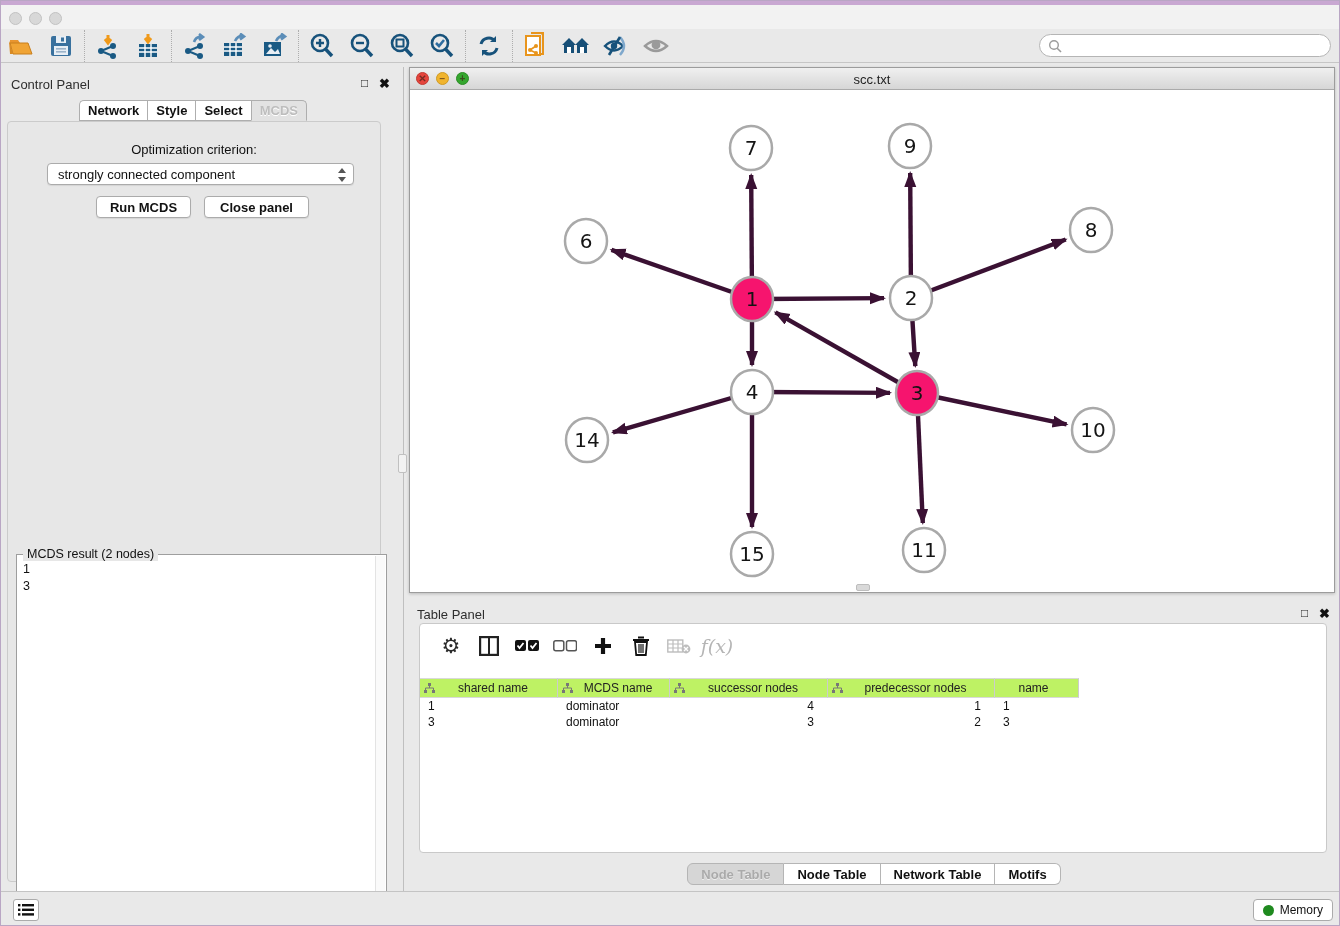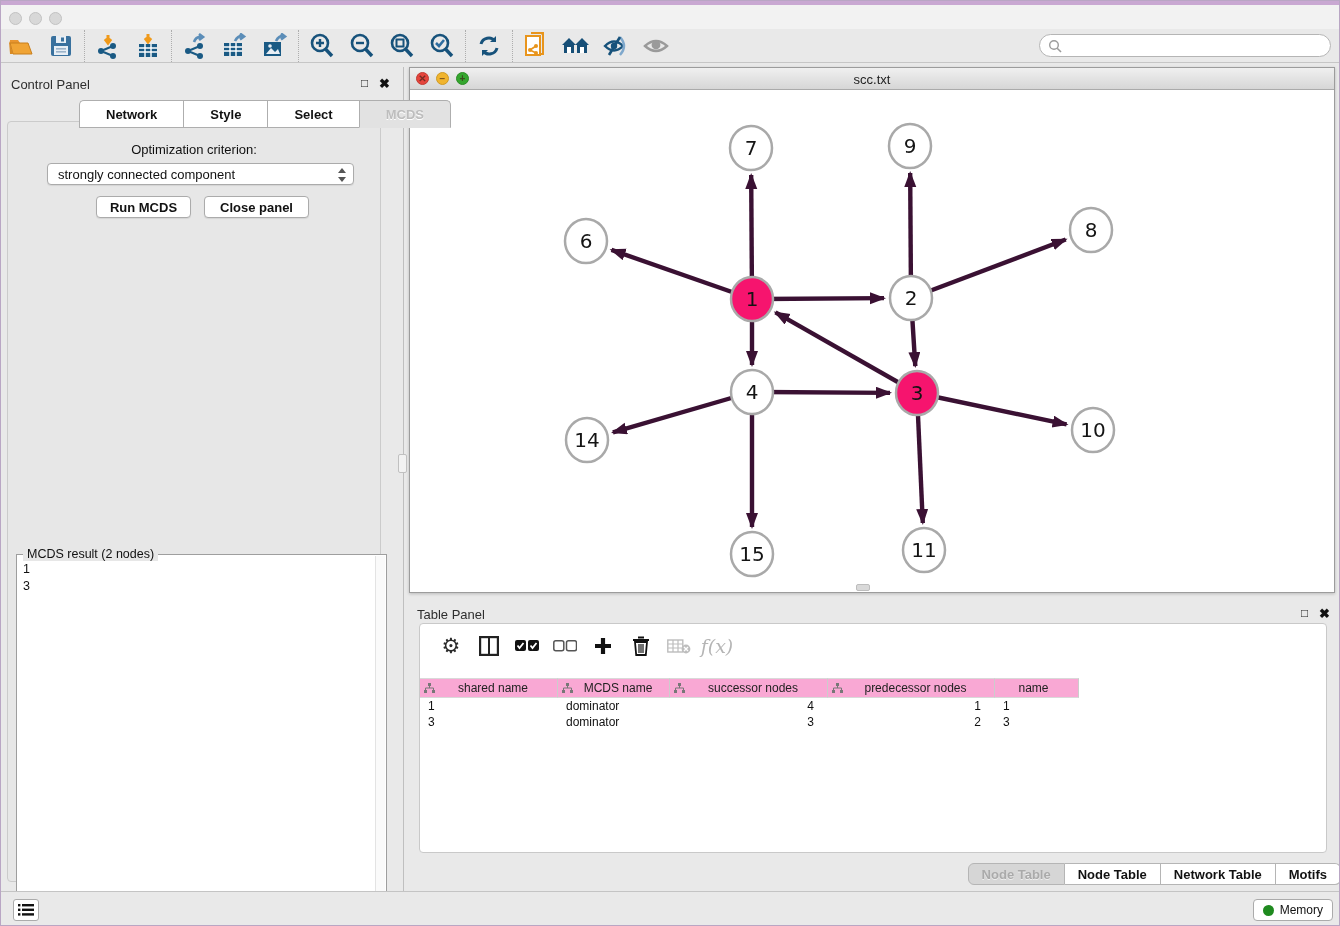--- a/index.html
+++ b/index.html
@@ -25,21 +25,21 @@
   .search-wrap input{border:none;outline:none;flex:1;font-size:12px;background:transparent;
            font-family:"Liberation Sans",sans-serif;}
   
   .control-panel{position:absolute;left:0;top:66px;width:403px;height:828px;background:#e9e9e9;
            border-right:1px solid #bfbfbf;}
   .panel-head{position:absolute;left:0;top:8px;width:100%;height:20px;}
   .panel-title{position:absolute;left:10px;top:2px;font-size:13px;color:#2e2e2e;}
   .ph-float{position:absolute;font-size:12px;color:#222;top:1px;cursor:default;}
   .ph-close{position:absolute;font-size:13px;color:#111;top:1px;cursor:default;font-weight:bold;}
   .cp-tabs{position:absolute;left:78px;top:33px;height:21px;display:flex;z-index:2;}
-  .cp-tab{height:28px;padding:0 26px;font-size:13px;font-weight:bold;color:#111;
+  .cp-tab{height:21px;padding:0 8px;font-size:13px;font-weight:bold;color:#111;
           background:#ffffff;border:1px solid #aeaeae;border-right:none;
           display:flex;align-items:center;}
   .cp-tab:first-child{border-top-left-radius:5px;}
   .cp-tab:last-child{border-right:1px solid #aeaeae;border-top-right-radius:5px;}
   .cp-tab.active{background:#e2e2e2;color:#bdbdbd;text-shadow:0 1px 0 #fff;border-bottom:1px solid #e2e2e2;}
   .cp-body{position:absolute;left:6px;top:54px;width:374px;height:761px;background:#e7e7e7;
           border:1px solid #cbcbcb;border-radius:4px;}
   .opt-label{position:absolute;left:0;width:100%;top:20px;text-align:center;font-size:13px;color:#111;}
   .criterion{position:absolute;left:39px;top:41px;width:307px;height:22px;background:#fff;
           border:1px solid #ababab;border-radius:4px;font-size:13px;color:#111;
@@ -73,30 +73,30 @@
           border:1px solid #bdbdbd;border-radius:2px;}
   
   .table-panel{position:absolute;left:406px;top:596px;width:934px;height:294px;background:#e9e9e9;}
   .tp-inner{position:absolute;left:12px;top:26px;width:908px;height:230px;background:#fff;
           border:1px solid #c9c9c9;border-radius:4px;overflow:hidden;}
   .tp-toolbar{position:absolute;left:0;top:0;width:100%;height:44px;display:flex;
           align-items:center;padding-left:12px;}
   .tp-tool{width:38px;height:30px;display:flex;align-items:center;justify-content:center;}
   .fx{font-family:"DejaVu Serif",serif;font-style:italic;font-size:19px;color:#b5b5b5;}
   .tbl-header{position:absolute;left:0;top:54px;height:20px;display:flex;}
-  .th-cell{height:20px;background:#f9a8d4;border-right:1px solid #cccccc;border-top:1px solid #d9d9d9;
+  .th-cell{height:20px;background:#bef264;border-right:1px solid #cccccc;border-top:1px solid #d9d9d9;
           border-bottom:1px solid #d9d9d9;display:flex;align-items:center;font-size:12px;color:#222;}
   .th-cell .lbl{flex:1;text-align:center;padding-right:6px;}
   .tree-ico{margin-left:4px;}
   .tbl-rows{position:absolute;left:0;top:74px;width:100%;}
   .tbl-row{display:flex;height:16px;font-size:12px;color:#111;align-items:center;}
   .td{height:16px;display:flex;align-items:center;}
   .num{justify-content:flex-end;padding-right:14px;}
   .txt{padding-left:8px;}
-  .tp-tabs{position:absolute;left:0;right:0;top:266px;display:flex;justify-content:flex-end;}
+  .tp-tabs{position:absolute;left:0;right:0;top:266px;display:flex;justify-content:center;}
   .tp-tab{height:22px;padding:0 13px;background:#fff;border:1px solid #b5b5b5;border-left:none;
           font-size:13px;font-weight:bold;color:#111;display:flex;align-items:center;}
   .tp-tab:first-child{border-left:1px solid #b5b5b5;border-radius:6px 0 0 6px;}
   .tp-tab:last-child{border-radius:0 6px 6px 0;}
   .tp-tab.active{background:#d6d6d6;color:#aaaaaa;text-shadow:0 1px 0 #eee;}
   
   .statusbar{position:absolute;left:0;top:890px;width:1340px;height:36px;background:#e9e9e9;
           border-top:1px solid #c4c4c4;}
   .sb-left-btn{position:absolute;left:12px;top:7px;width:26px;height:22px;background:#fff;
           border:1px solid #ababab;border-radius:3px;display:flex;align-items:center;justify-content:center;}

